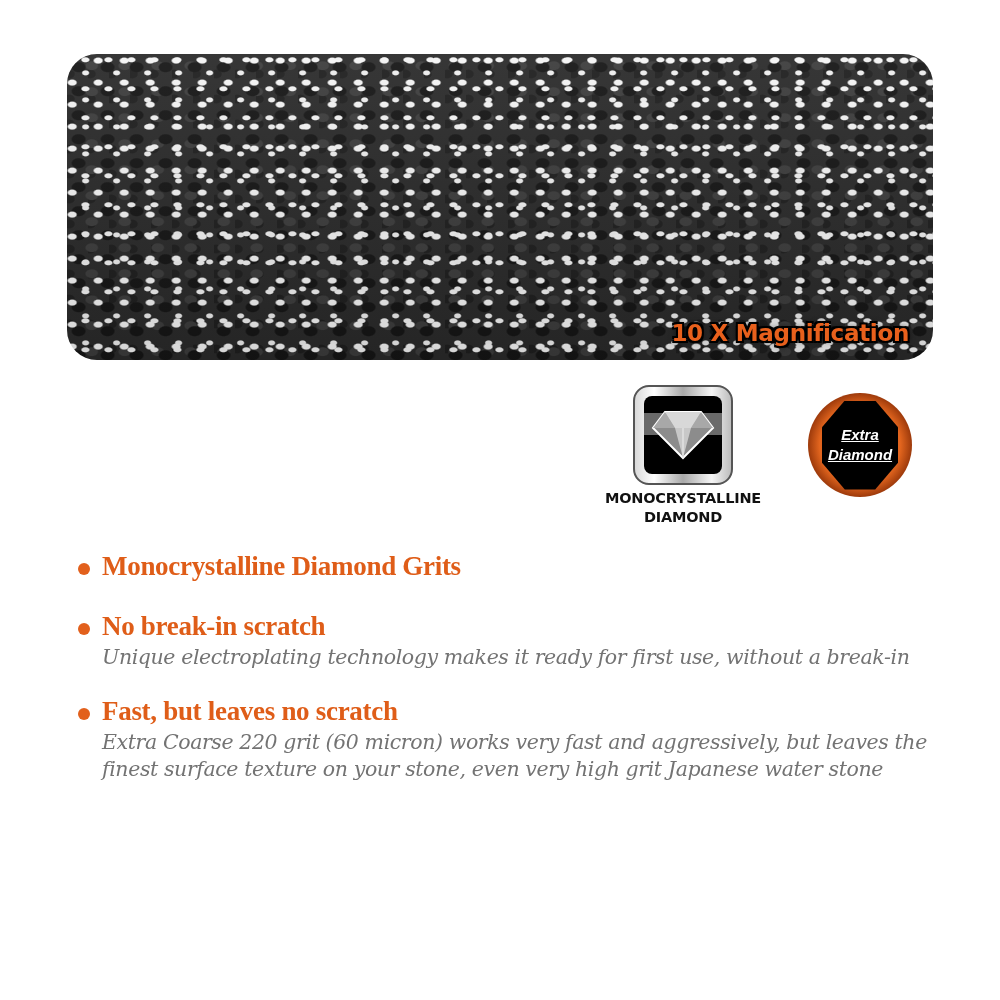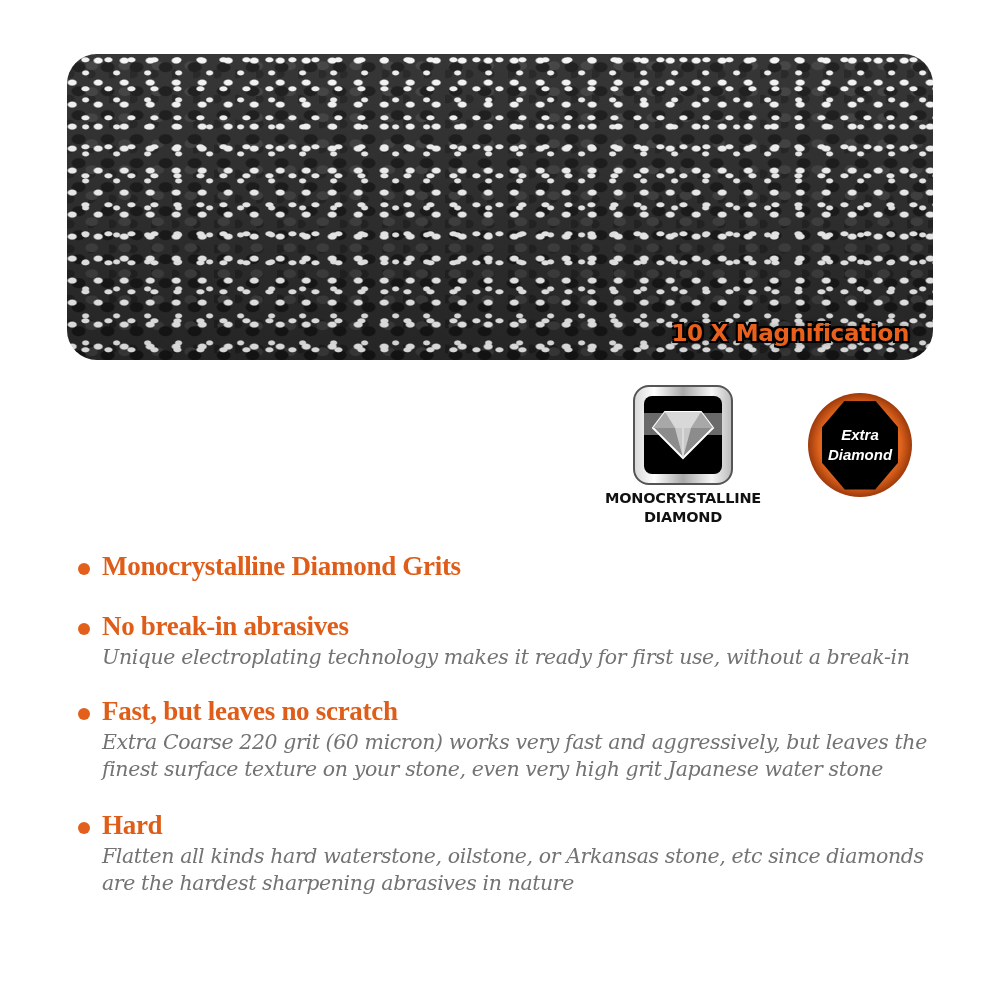--- a/index.html
+++ b/index.html
@@ -46,21 +46,21 @@
   }
   .grit-circle {
     width: 104px; height: 104px; margin: 0 auto; border-radius: 50%;
     background: radial-gradient(circle, #c4450a 0%, #e2651e 55%, #8a2e06 75%, #5a1e04 100%);
     display: flex; align-items: center; justify-content: center; position: relative;
   }
   .grit-oct {
     width: 76px; height: 89px; background: #000;
     clip-path: polygon(30% 0, 70% 0, 100% 30%, 100% 70%, 70% 100%, 30% 100%, 0 70%, 0 30%);
     display: flex; flex-direction: column; justify-content: center;
-    color: #fff; font-family: "Liberation Sans", sans-serif; font-style: italic; font-weight: bold; font-size: 15px; line-height: 20px;
+    color: #fff; font-family: "Liberation Sans", sans-serif; font-style: italic; font-weight: bold; font-size: 15px; line-height: 20px; text-decoration: underline;
   }
   .feature-label {
     margin-top: 6px; font-family: "DejaVu Sans", sans-serif; font-weight: bold;
     font-size: 14.5px; line-height: 19px; color: #111; letter-spacing: -0.2px;
   }
   .diamond-feature .feature-label { margin-top: 4px; }
 
   
   .bullets { position: absolute; left: 78px; top: 548px; width: 860px; }
   .bullet { position: relative; padding-left: 24px; }
@@ -116,26 +116,21 @@
   </div>
 </div>
 
 <div class="bullets">
   <div class="bullet b1">
     <span class="bullet-dot"></span>
     <div class="bullet-title">Monocrystalline Diamond Grits</div>
   </div>
   <div class="bullet b2">
     <span class="bullet-dot"></span>
-    <div class="bullet-title">No break-in abrasives</div>
+    <div class="bullet-title">No break-in scratch</div>
     <div class="bullet-body">Unique electroplating technology makes it ready for first use, without a break-in</div>
   </div>
   <div class="bullet b3">
     <span class="bullet-dot"></span>
     <div class="bullet-title">Fast, but leaves no scratch</div>
     <div class="bullet-body">Extra Coarse 220 grit (60 micron) works very fast and aggressively, but leaves the finest surface texture on your stone, even very high grit Japanese water stone</div>
   </div>
-  <div class="bullet b4">
-    <span class="bullet-dot"></span>
-    <div class="bullet-title">Hard</div>
-    <div class="bullet-body">Flatten all kinds hard waterstone, oilstone, or Arkansas stone, etc since diamonds are the hardest sharpening abrasives in nature</div>
-  </div>
 </div>
 
 </body></html>

